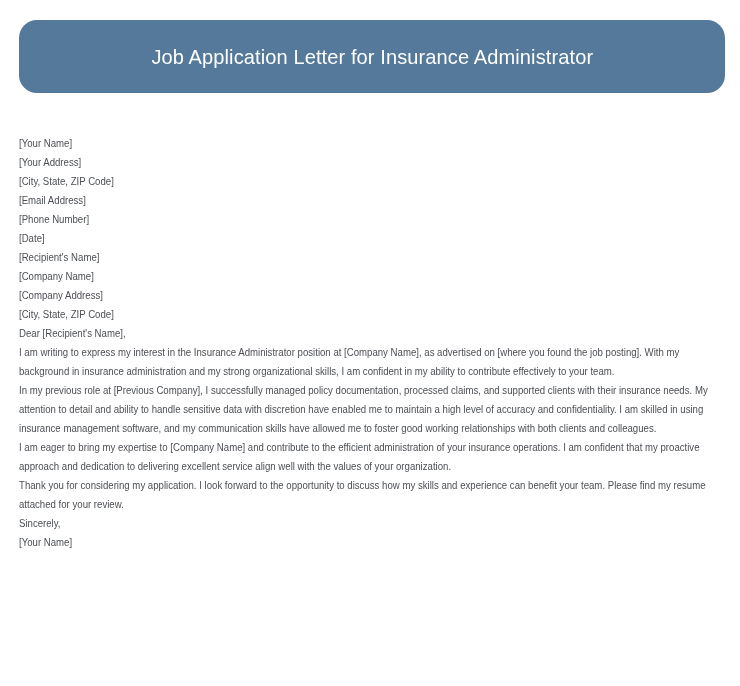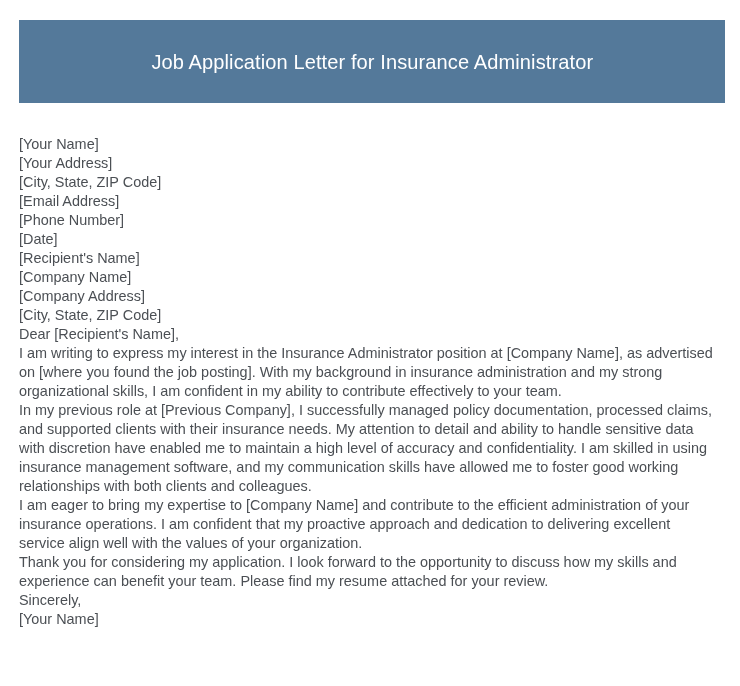--- a/index.html
+++ b/index.html
@@ -20,46 +20,47 @@
     width: 740px;
     height: 686px;
     background: #ffffff;
     box-sizing: border-box;
   }
   .doc-header {
     position: absolute;
     left: 19px;
     top: 20px;
     width: 706px;
-    height: 83px;
+    height: 73px;
     background: #54799a;
     display: flex;
     align-items: center;
     justify-content: center;
     box-sizing: border-box;
+    border-radius: 18px;
   }
   .doc-title {
     color: #ffffff;
     font-size: 21px;
     font-weight: 400;
     letter-spacing: 0.1px;
     line-height: 26px;
     text-align: center;
     font-family: "Liberation Sans", "DejaVu Sans", sans-serif;
     transform: scaleX(0.955);
     transform-origin: center center;
     white-space: nowrap;
   }
   .letter-body {
     position: absolute;
     left: 19px;
     top: 134px;
     width: 700px;
     color: #4b4f54;
-    font-size: 15px;
+    font-size: 10px;
     line-height: 19px;
     font-family: "Liberation Sans", "DejaVu Sans", sans-serif;
     font-weight: 400;
   }
   .letter-body .line {
     display: block;
     white-space: pre-wrap;
     transform: scaleX(0.962);
     transform-origin: left center;
     width: 104%;

